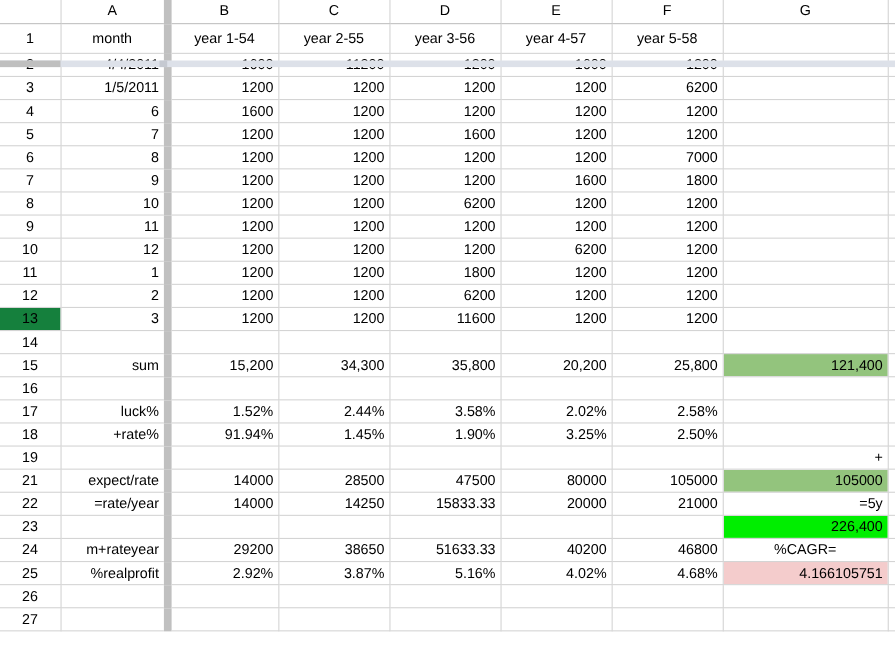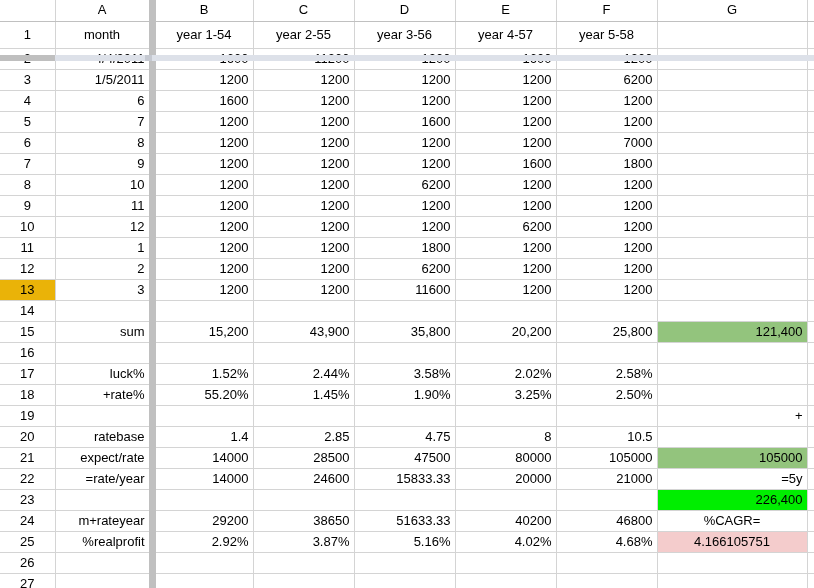--- a/index.html
+++ b/index.html
@@ -54,21 +54,21 @@
   }
   
   td.rowhdr {
     background: #f3f3f3;
     text-align: center;
     color: #333333;
     border-right: 1px solid #d4d4d4;
     border-bottom: 1px solid #d4d4d4;
     font-size: 13px;
   }
-  td.rowhdr.active { background: #eab308; margin-left: 32px; }
+  td.rowhdr.active { background: #15803d; margin-left: 32px; }
   
   .freeze-col {
     border-right: 7px solid #c0c0c0 !important;
   }
   th.colhdr.freeze-col { border-right: 7px solid #c0c0c0 !important; }
   tr.freeze-row td, tr.freeze-row th { border-bottom: 1px solid #c0c0c0; }
   .pane-bar {
     position: absolute;
     left: 0; top: 55px;
     width: 814px; height: 6px;
@@ -82,21 +82,21 @@
   .pane-bar .seg-colA {
     position: absolute; left: 145px; top: 0;
     width: 7px; height: 6px; background: #c5c9d1;
   }
   
   .num { text-align: right; }
   .txt-c { text-align: center; }
   
   .fill-green-soft { background: #93c47d !important; }
   .fill-green-bright { background: #00ee00 !important; margin-top: 17px; }
-  .fill-pink { background: #f4cccc !important; text-align: center; }
+  .fill-pink { background: #f4cccc !important; }
   .blank { background: #ffffff; }
 </style>
 </head>
 <body>
 
 <div id="sheet">
 
   <table class="grid">
     <colgroup id="colgroup">
         <col style="width: 55px;">
@@ -274,21 +274,21 @@
           <td class="num"></td>
           <td class="num"></td>
           <td class="num"></td>
           <td class="num"></td>
           <td class="blank"></td>
         </tr>
         <tr>
           <td class="rowhdr">15</td>
           <td class="num freeze-col">sum</td>
           <td class="num">15,200</td>
-          <td class="num">43,900</td>
+          <td class="num">34,300</td>
           <td class="num">35,800</td>
           <td class="num">20,200</td>
           <td class="num">25,800</td>
           <td class="num fill-green-soft">121,400</td>
           <td class="blank"></td>
         </tr>
         <tr>
           <td class="rowhdr">16</td>
           <td class="num freeze-col"></td>
           <td class="num"></td>
@@ -306,66 +306,55 @@
           <td class="num">2.44%</td>
           <td class="num">3.58%</td>
           <td class="num">2.02%</td>
           <td class="num">2.58%</td>
           <td class="num"></td>
           <td class="blank"></td>
         </tr>
         <tr>
           <td class="rowhdr">18</td>
           <td class="num freeze-col">+rate%</td>
-          <td class="num">55.20%</td>
+          <td class="num">91.94%</td>
           <td class="num">1.45%</td>
           <td class="num">1.90%</td>
           <td class="num">3.25%</td>
           <td class="num">2.50%</td>
           <td class="num"></td>
           <td class="blank"></td>
         </tr>
         <tr>
           <td class="rowhdr">19</td>
           <td class="num freeze-col"></td>
           <td class="num"></td>
           <td class="num"></td>
           <td class="num"></td>
           <td class="num"></td>
           <td class="num"></td>
           <td class="num">+</td>
-          <td class="blank"></td>
-        </tr>
-        <tr>
-          <td class="rowhdr">20</td>
-          <td class="num freeze-col">ratebase</td>
-          <td class="num">1.4</td>
-          <td class="num">2.85</td>
-          <td class="num">4.75</td>
-          <td class="num">8</td>
-          <td class="num">10.5</td>
-          <td class="num"></td>
           <td class="blank"></td>
         </tr>
         <tr>
           <td class="rowhdr">21</td>
           <td class="num freeze-col">expect/rate</td>
           <td class="num">14000</td>
           <td class="num">28500</td>
           <td class="num">47500</td>
           <td class="num">80000</td>
           <td class="num">105000</td>
           <td class="num fill-green-soft">105000</td>
           <td class="blank"></td>
         </tr>
         <tr>
           <td class="rowhdr">22</td>
           <td class="num freeze-col">=rate/year</td>
           <td class="num">14000</td>
-          <td class="num">24600</td>
+          <td class="num">14250</td>
           <td class="num">15833.33</td>
           <td class="num">20000</td>
           <td class="num">21000</td>
           <td class="num">=5y</td>
           <td class="blank"></td>
         </tr>
         <tr>
           <td class="rowhdr">23</td>
           <td class="num freeze-col"></td>
           <td class="num"></td>

